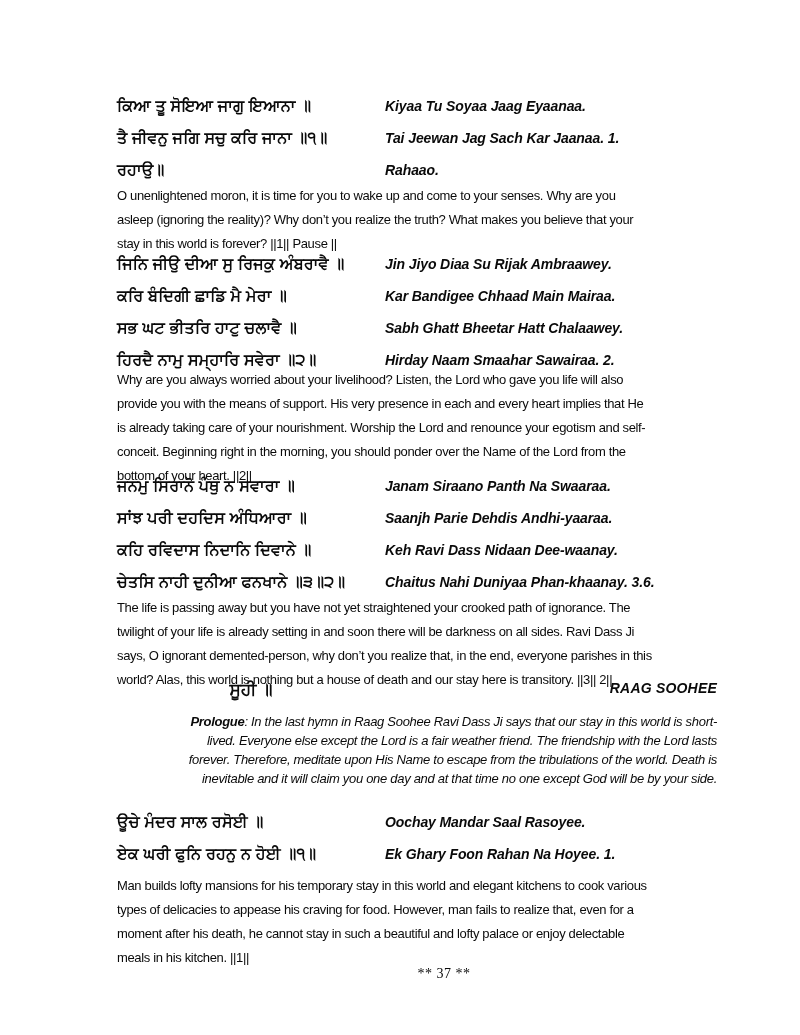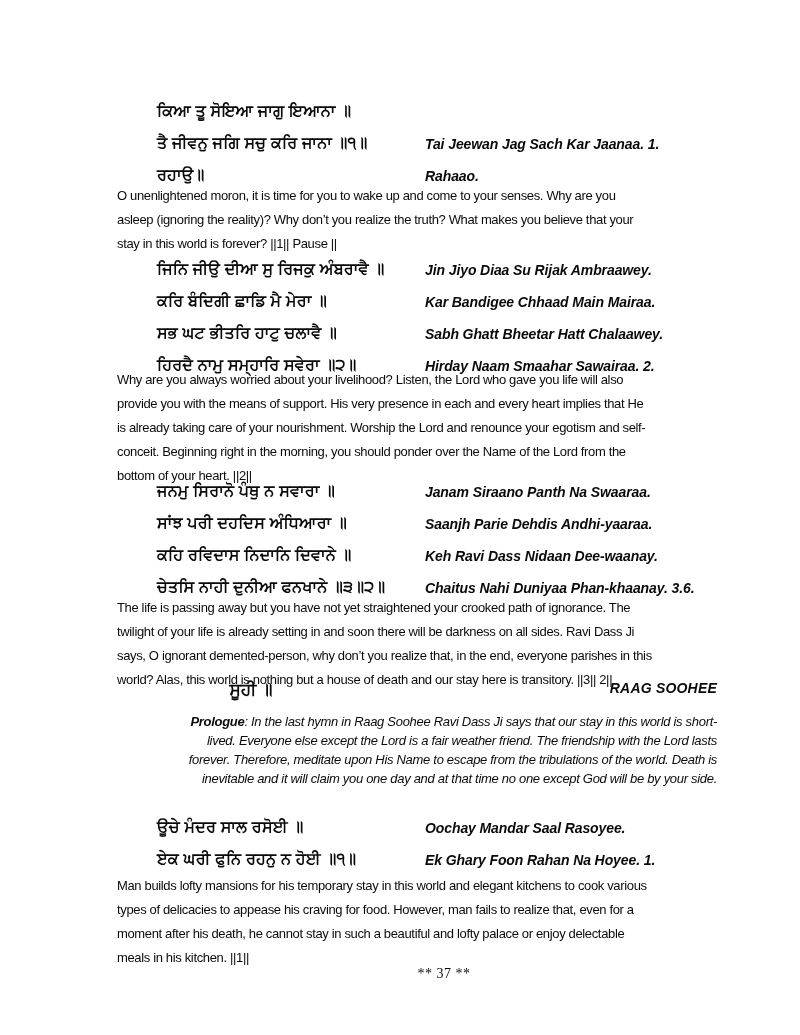--- a/index.html
+++ b/index.html
@@ -11,21 +11,21 @@
   }
   .page {
     position: relative;
     width: 800px; height: 1035px;
     background: #ffffff;
     overflow: hidden;
   }
   .block { position: absolute; left: 117px; width: 600px; }
 
   
-  .verse-row { display: flex; height: 32px; align-items: flex-end; margin-left: 40px; }
+  .verse-row { display: flex; height: 32px; align-items: center; }
   .g-cell {
     width: 268px;
     font-size: 16px; font-weight: bold;
     line-height: 22px;
     letter-spacing: 0.2px;
   }
   .r-cell {
     flex: 1;
     font-size: 14px; font-weight: bold; font-style: italic;
     line-height: 20px;
@@ -71,20 +71,21 @@
   }
 </style>
 </head>
 <body>
 
 <div class="page">
 
   <div class="block" style="top:90px">
     <div class="verse-row">
         <div class="g-cell">ਕਿਆ ਤੂ ਸੋਇਆ ਜਾਗੁ ਇਆਨਾ ॥</div>
+        <div class="r-cell">Kiyaa Tu Soyaa Jaag Eyaanaa.</div>
       </div>
     <div class="verse-row">
         <div class="g-cell">ਤੈ ਜੀਵਨੁ ਜਗਿ ਸਚੁ ਕਰਿ ਜਾਨਾ ॥੧॥</div>
         <div class="r-cell">Tai Jeewan Jag Sach Kar Jaanaa. 1.</div>
       </div>
     <div class="verse-row">
         <div class="g-cell">ਰਹਾਉ॥</div>
         <div class="r-cell">Rahaao.</div>
       </div>
   </div>

